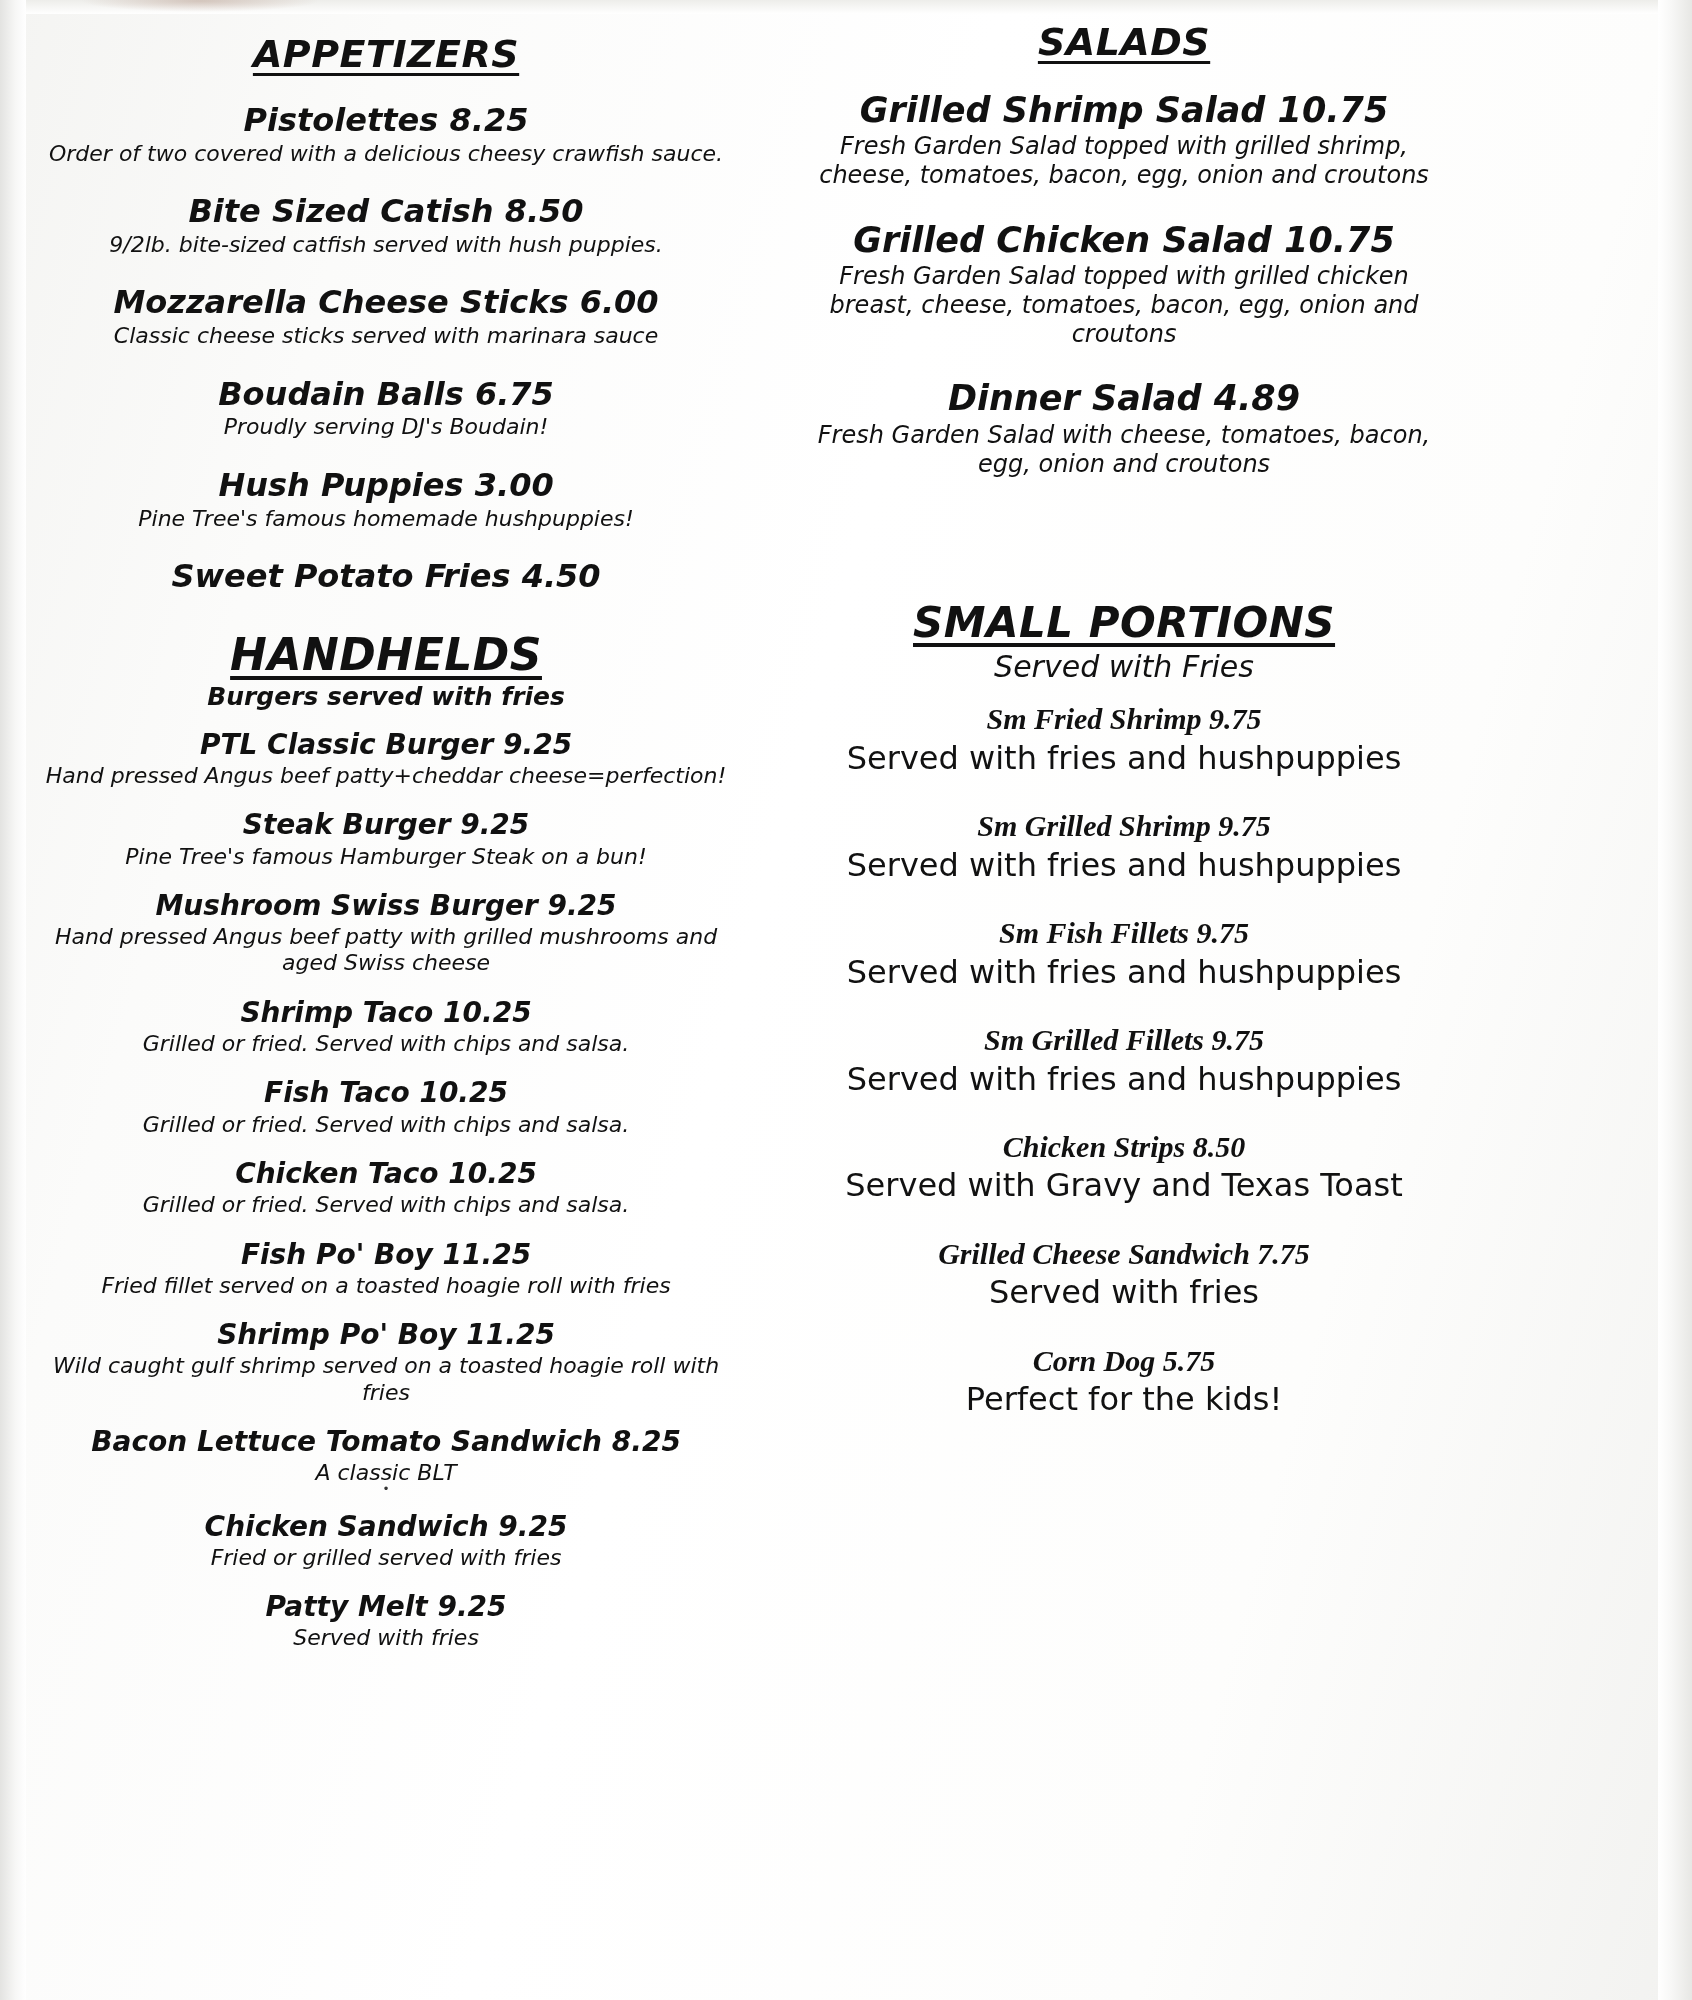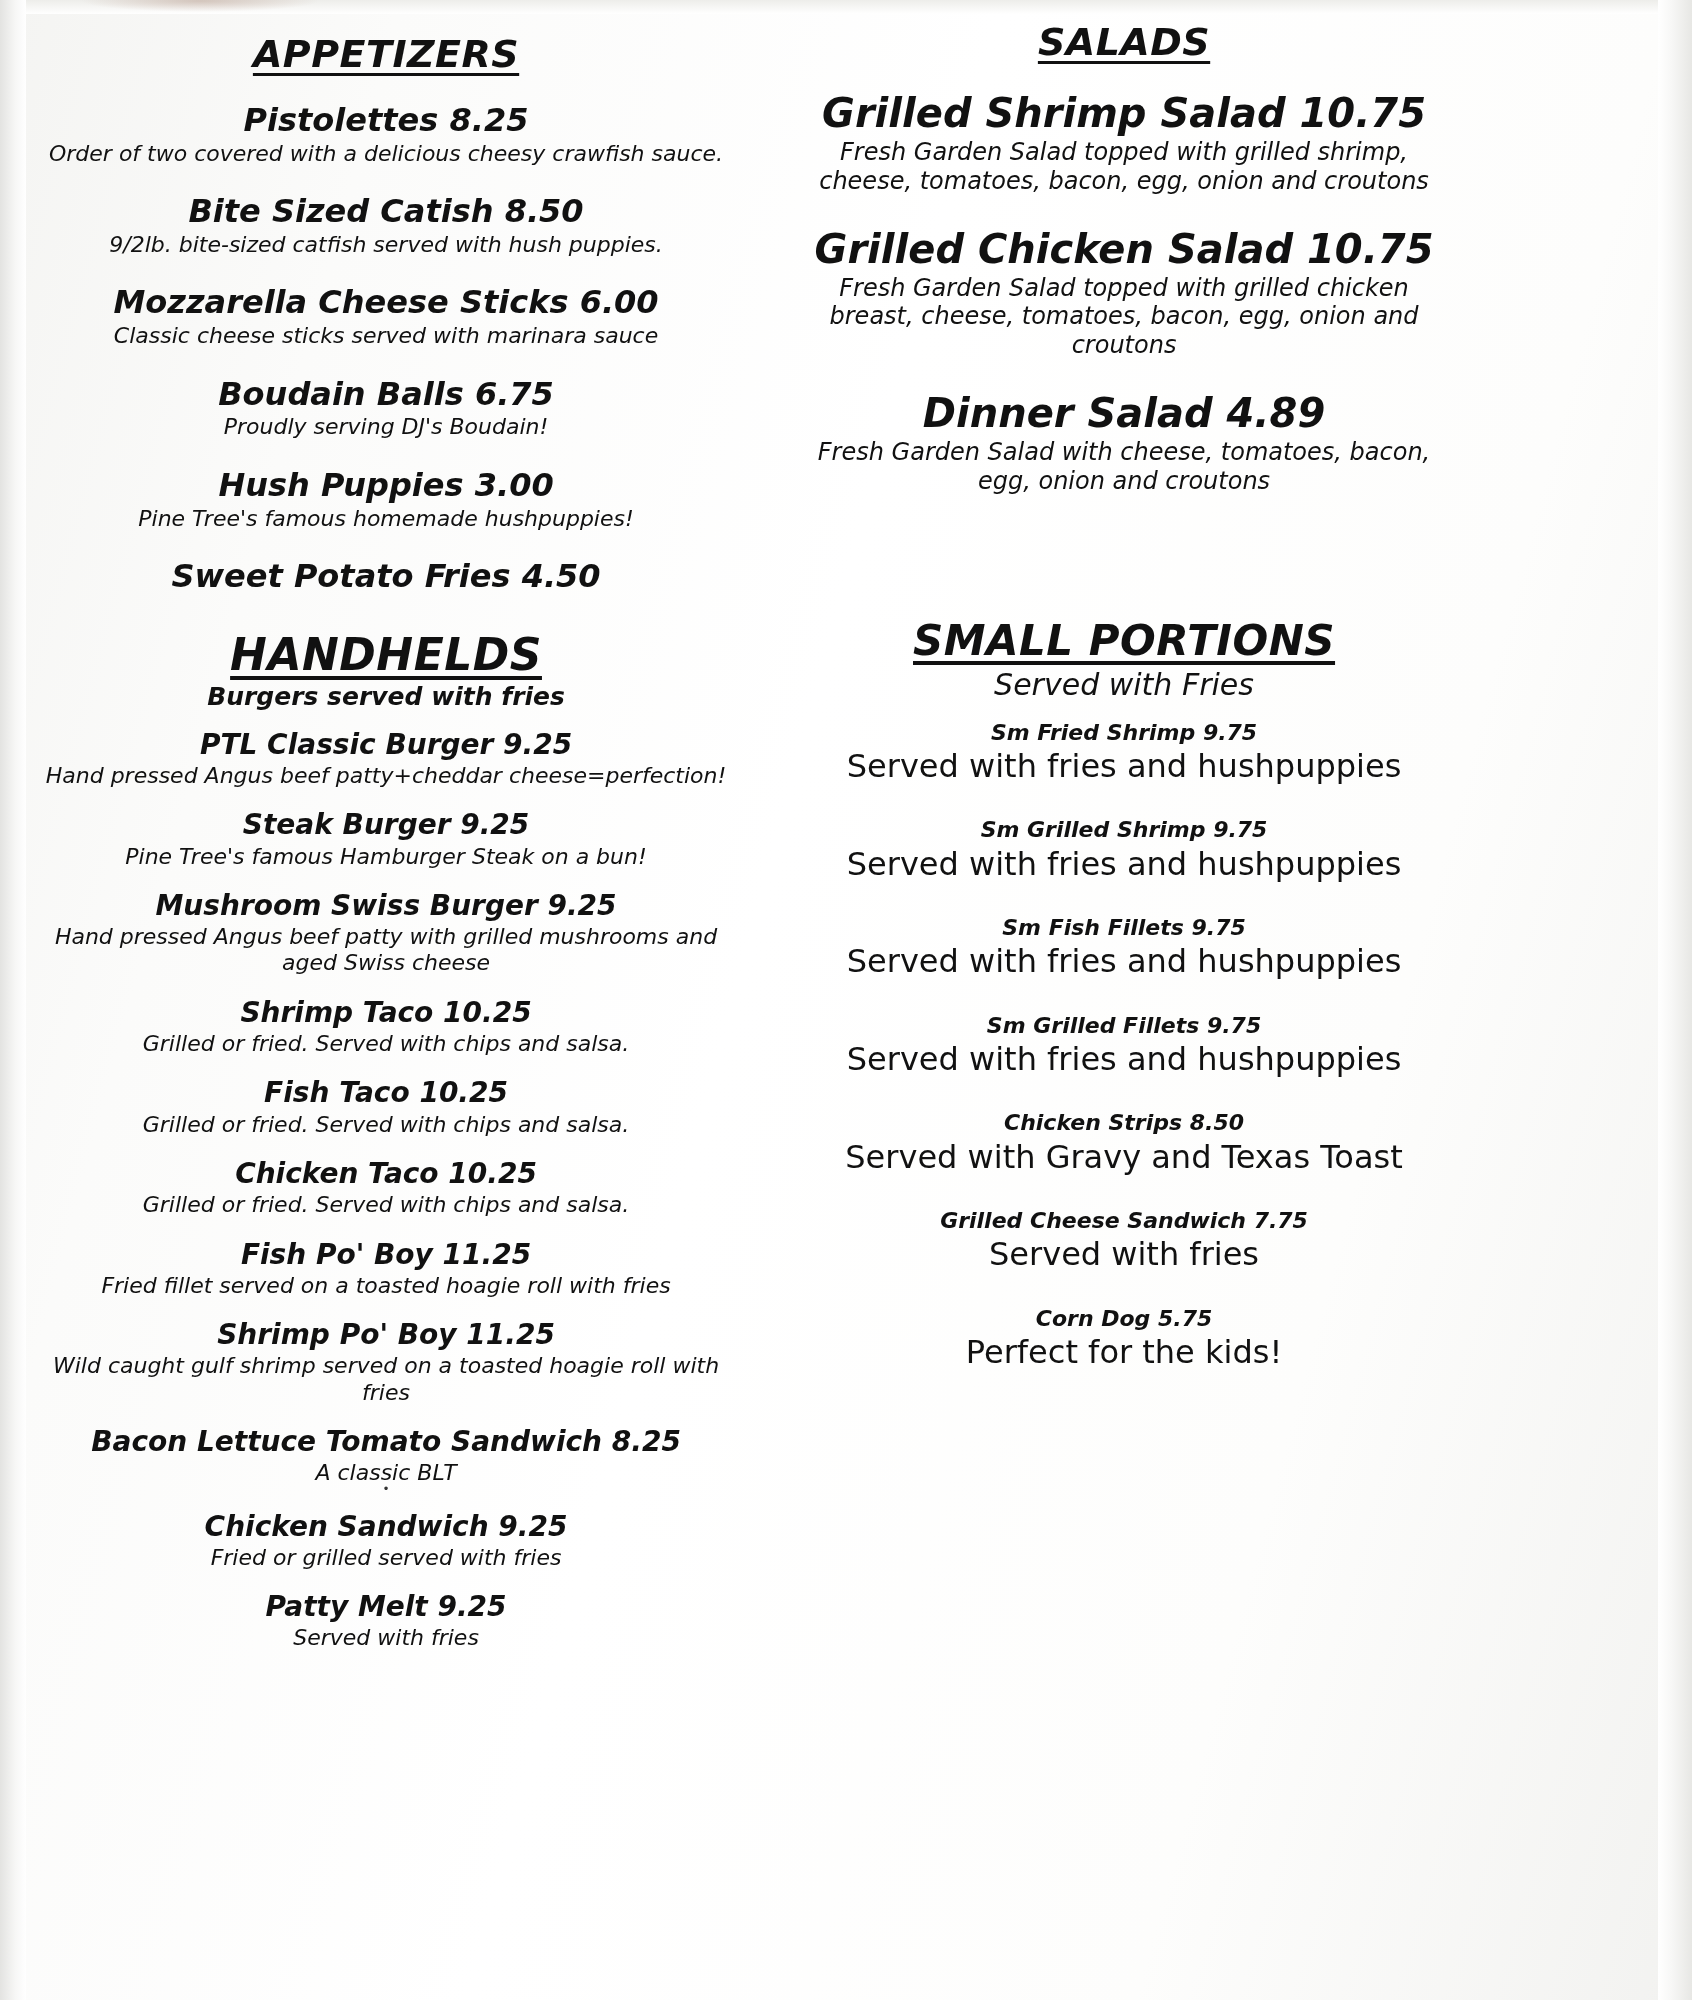--- a/index.html
+++ b/index.html
@@ -101,31 +101,31 @@
     line-height: 1.2;
     margin-top: 2px;
   }
 
   
   .appetizers .item-name { font-size: 32px; }
   .appetizers .item-desc { font-size: 22px; }
   .appetizers .item { margin-bottom: 26px; }
 
   
-  .salads .item-name { font-size: 40px; text-align: center; }
+  .salads .item-name { font-size: 35px; text-align: center; }
   .salads .item-desc { font-size: 24px; text-align: center; }
   .salads .item { margin-bottom: 30px; }
 
   
   .handhelds .item-name { font-size: 28px; }
   .handhelds .item-desc { font-size: 22px; }
   .handhelds .item { margin-bottom: 20px; }
 
   
-  .small-portions .item-name { font-size: 22px; }
+  .small-portions .item-name { font-size: 30px; font-family: Liberation Serif, serif; }
   .small-portions .item-desc { font-size: 32px; font-style: normal; font-weight: normal; }
   .small-portions .item { margin-bottom: 32px; }
 
   .tiny-dot {
     display: block;
     text-align: center;
     font-size: 12px;
     line-height: 4px;
     color: #333;
   }

